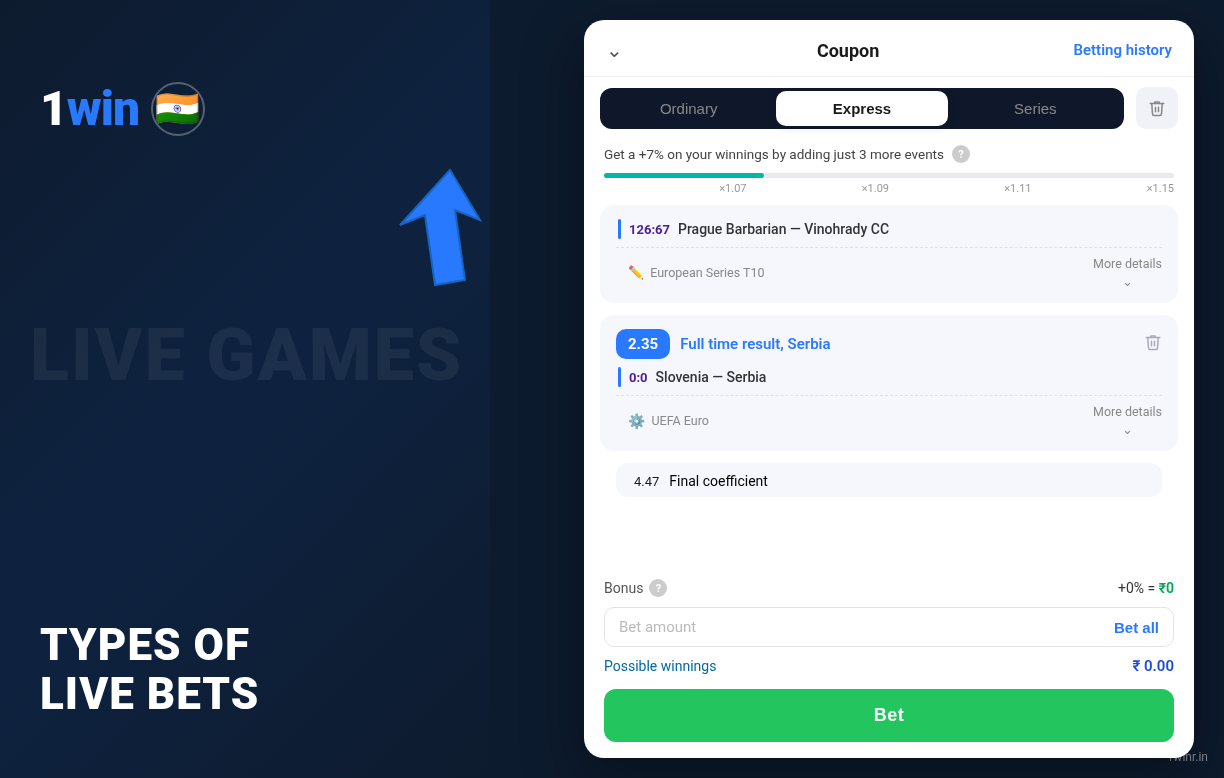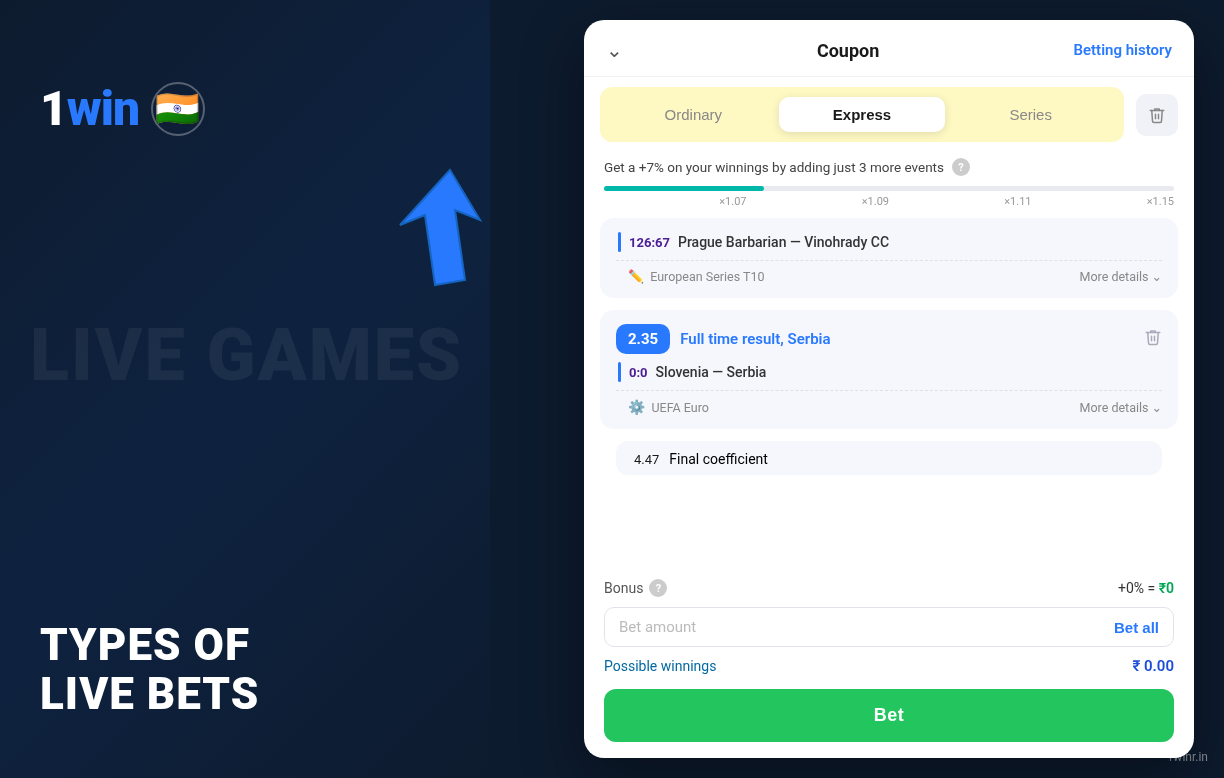--- a/index.html
+++ b/index.html
@@ -151,25 +151,25 @@
       background: transparent;
       color: #888;
     }
     .tab.active {
       background: white;
       color: #1a1a1a;
       font-weight: 700;
       box-shadow: 0 2px 8px rgba(0,0,0,0.12);
     }
     .tabs-bg {
-      background: #fef9c3;
+      background: #0f172a;
       border-radius: 12px;
       display: flex;
       flex: 1;
-      padding: 10px;
+      padding: 3px;
       gap: 2px;
     }
     .trash-btn-header {
       width: 42px;
       height: 42px;
       border-radius: 10px;
       background: #f0f2f7;
       border: none;
       cursor: pointer;
       display: flex;
@@ -319,20 +319,21 @@
     .league-icon {
       font-size: 14px;
     }
     .more-details {
       font-size: 12.5px;
       color: #888;
       cursor: pointer;
       display: flex;
       align-items: center;
       gap: 3px;
+      flex-direction: column;
     }
 
     
     .final-coeff {
       padding: 10px 18px 8px;
       background: #f5f7fc;
       border-radius: 12px;
       margin: 0 16px 12px;
       display: flex;
       align-items: center;

